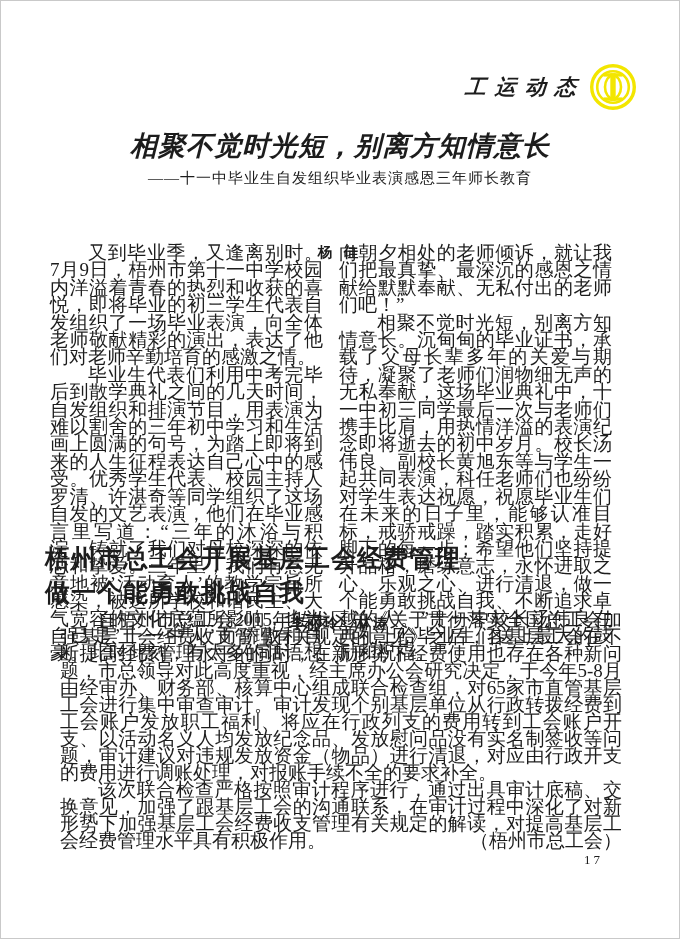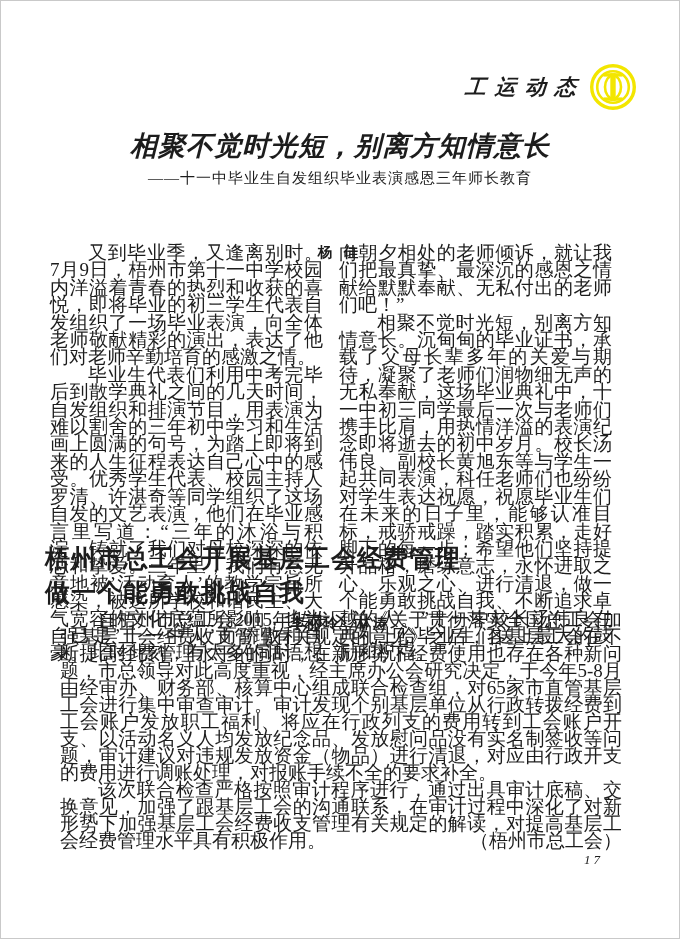--- a/index.html
+++ b/index.html
@@ -72,21 +72,21 @@
   }
   .a2-body {
     position: absolute; top: 610px; left: 59px; width: 562px;
     font-size: 19px; line-height: 17px;
     text-align: justify;
   }
   .attr-float { float: right; text-indent: 0; margin-left: 34px; }
 
   .page-number {
     position: absolute; top: 851px; left: 583px;
-    font-size: 13px; letter-spacing: 3px; font-style: italic;
+    font-size: 13px; letter-spacing: 3px;
   }
 </style>
 </head>
 <body>
 
 <div class="page">
 
   <div class="masthead">
     <span class="masthead-title">工运动态</span>
     <svg class="masthead-logo" viewBox="0 0 48 48" xmlns="http://www.w3.org/2000/svg">

